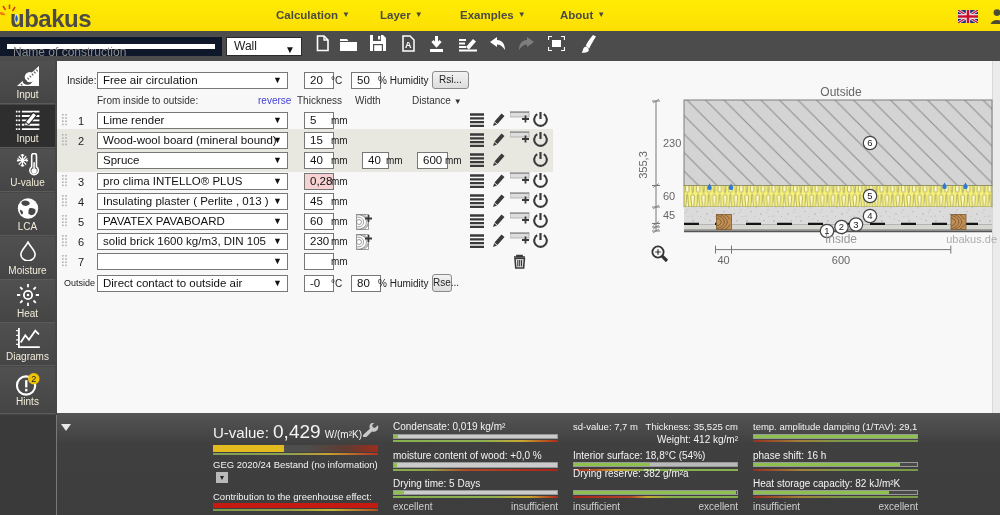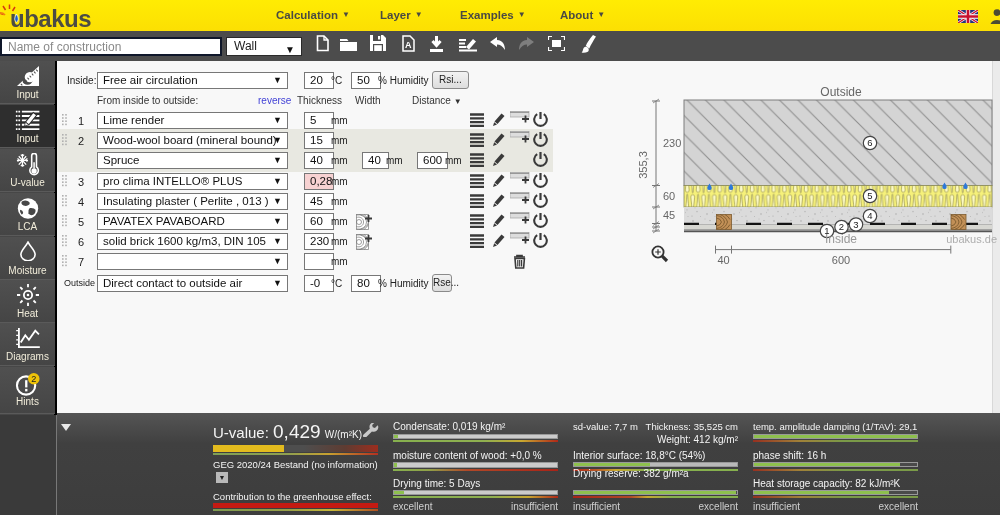--- a/index.html
+++ b/index.html
@@ -7,27 +7,27 @@
   body { font-family:"Liberation Sans", sans-serif; position:relative; background:#f7f7f7; }
   .abs { position:absolute; }
 
   
   #topbar { left:0; top:0; width:1000px; height:31px; background:linear-gradient(#ffec03,#fcdf03); }
   .menuitem { position:absolute; top:9px; font-size:11.5px; font-weight:bold; color:#4a4a42; }
   .menuitem .car { font-size:8px; vertical-align:2px; margin-left:4px; }
 
   
   #toolbar { left:0; top:31px; width:1000px; height:30px; background:#4c4c4c; }
-  #nameinput { position:absolute; left:0px; top:6px; width:222px; height:19px; background:#fff; border:2px solid #0f172a; font-size:12px; color:#8a8a8a; padding-left:6px; line-height:17px; }
+  #nameinput { position:absolute; left:0px; top:6px; width:222px; height:19px; background:#fff; border:7px solid #0f172a; font-size:12px; color:#8a8a8a; padding-left:6px; line-height:17px; }
   #wallsel { position:absolute; left:226px; top:6px; width:76px; height:19px; background:#fff; border:1px solid #2a2a2a; font-size:12px; color:#1a1a1a; padding-left:7px; line-height:17px; }
   #wallsel .car { position:absolute; right:6px; top:3px; font-size:10px; color:#111; }
   .tbi { position:absolute; top:4px; }
 
   
-  #sidebar { left:0; top:61px; width:60px; height:354px; background:#474747; border-right:6px solid #000000; }
+  #sidebar { left:0; top:61px; width:60px; height:354px; background:#474747; border-right:2px solid #000000; }
   .sbitem { position:absolute; left:0; width:55px; height:43px; border-bottom:1px solid #5a5a5a; background:linear-gradient(#505050,#454545); text-align:center; }
   .sbitem.active { background:#2e2e2e; }
   .sblabel { position:absolute; bottom:3px; width:100%; font-size:10px; color:#f2edda; }
   .sbicon { position:absolute; top:4px; left:50%; transform:translateX(-50%); }
   #belowbar { left:0; top:415px; width:57px; height:100px; background:#3a3a3a; border-right:1px solid #787878; }
 
   
   #content { left:57px; top:61px; width:943px; height:352px; background:#f8f8f8; }
 
   .lbl { position:absolute; font-size:10px; color:#222; white-space:nowrap; }

